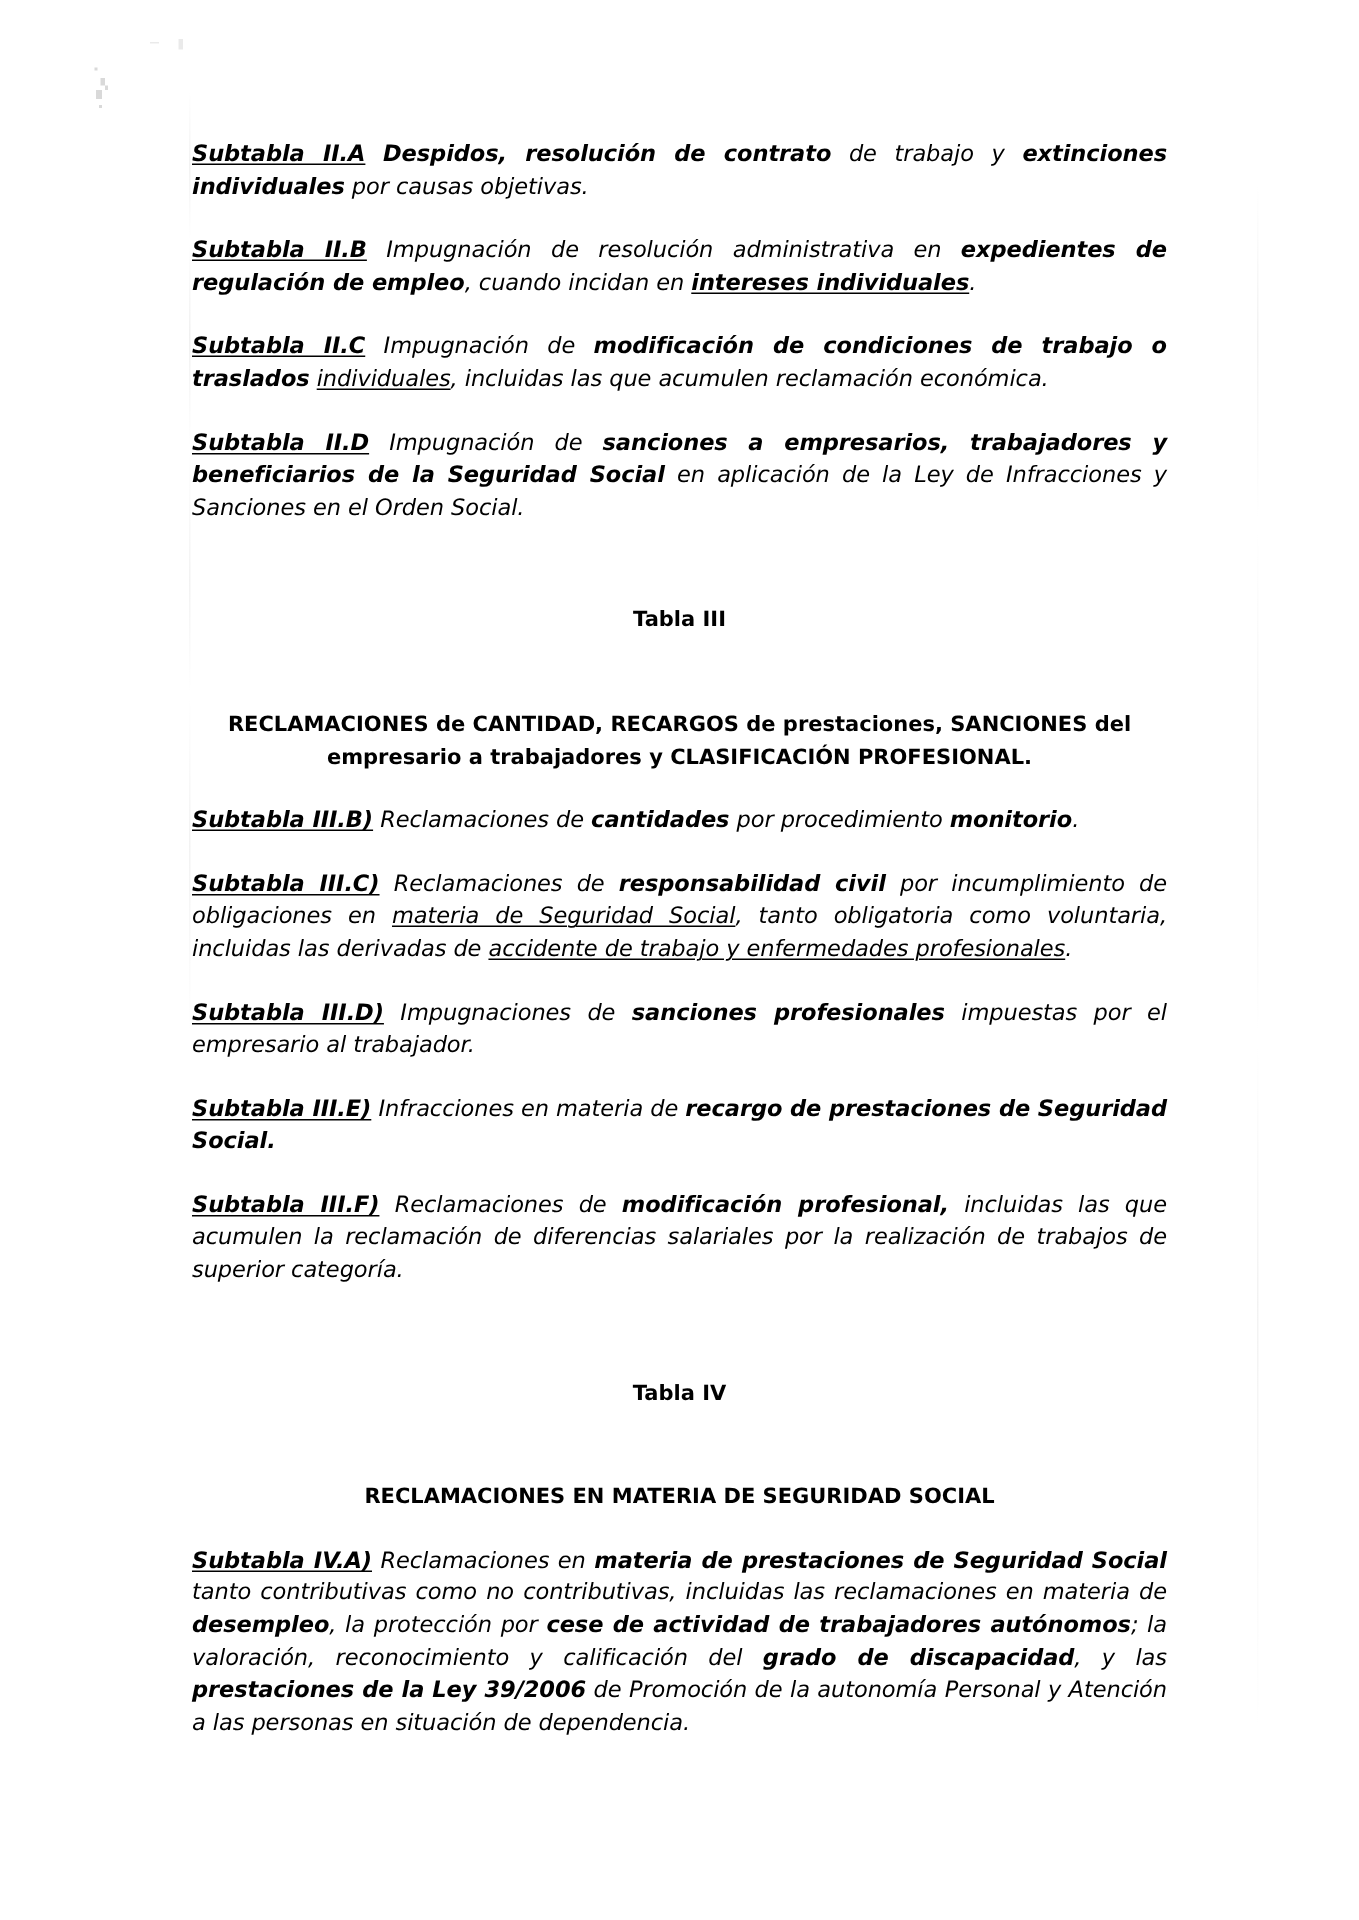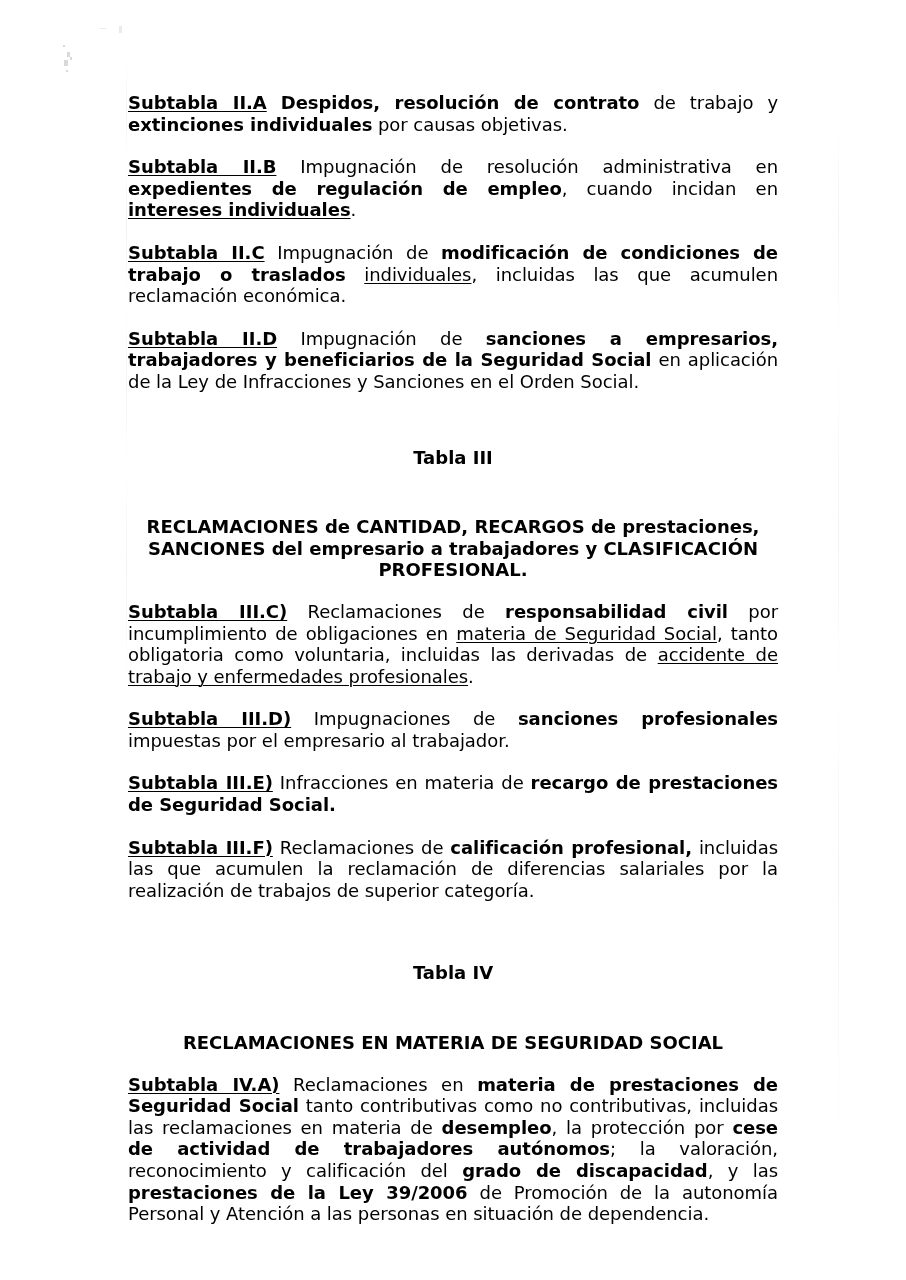--- a/index.html
+++ b/index.html
@@ -58,26 +58,27 @@
   
   #text-column {
     position: absolute;
     left: 128px;
     top: 92px;
     width: 650px;
   }
 
   p.para {
     margin: 0 0 21px 0;
-    font-size: 18px;
+    font-size: 15px;
     line-height: 21.6px;
     text-align: justify;
     text-justify: inter-word;
     hyphens: none;
     letter-spacing: -0.05px;
+    font-style: italic;
   }
   p.para:last-child { margin-bottom: 16px; }
 
   
   .lead {
     font-weight: bold;
     text-decoration: underline;
     text-underline-offset: 2px;
     text-decoration-thickness: 1px;
   }
@@ -87,21 +88,21 @@
   .u {
     text-decoration: underline;
     text-underline-offset: 2px;
     text-decoration-thickness: 1px;
   }
 
   
   .heading-block {
     margin: 0 0 20px 0;
     text-align: center;
-    font-size: 18px;
+    font-size: 14px;
     line-height: 21.6px;
   }
   .heading-label {
     display: block;
     font-weight: bold;
     margin-bottom: 1px;
   }
   .heading-title {
     display: block;
     font-weight: bold;
@@ -131,24 +132,25 @@
   <div id="text-column">
       <p class="para"><span class="lead">Subtabla II.A</span><span>  </span><span class="b">Despidos, resolución de contrato</span><span> de trabajo y </span><span class="b">extinciones individuales</span><span> por causas objetivas.</span></p>
       <p class="para"><span class="lead">Subtabla II.B</span><span>   Impugnación de resolución administrativa en </span><span class="b">expedientes de regulación de empleo</span><span>, cuando incidan en </span><span class="lead">intereses individuales</span><span>.</span></p>
       <p class="para"><span class="lead">Subtabla II.C</span><span> Impugnación de </span><span class="b">modificación de condiciones de trabajo o traslados</span><span> </span><span class="u">individuales</span><span>, incluidas las que acumulen reclamación económica.</span></p>
       <p class="para"><span class="lead">Subtabla II.D</span><span>  Impugnación de </span><span class="b">sanciones a empresarios, trabajadores y beneficiarios de la Seguridad Social</span><span> en aplicación de la Ley de Infracciones y Sanciones en el Orden Social.</span></p>
       <div class="gap-before-heading"></div>
       <div class="heading-block">
         <span class="heading-label">Tabla III</span>
         <span class="heading-title">RECLAMACIONES de CANTIDAD, RECARGOS de prestaciones, SANCIONES del empresario a trabajadores y CLASIFICACIÓN PROFESIONAL.</span>
       </div>
+      <p class="para"><span class="lead">Subtabla III.B)</span><span> Reclamaciones de </span><span class="b">cantidades</span><span> por procedimiento </span><span class="b">monitorio</span><span>.</span></p>
       <p class="para"><span class="lead">Subtabla III.C)</span><span> Reclamaciones de </span><span class="b">responsabilidad civil</span><span> por incumplimiento de obligaciones en </span><span class="u">materia de Seguridad Social</span><span>, tanto obligatoria como voluntaria, incluidas las derivadas de </span><span class="u">accidente de trabajo y enfermedades profesionales</span><span>.</span></p>
       <p class="para"><span class="lead">Subtabla III.D)</span><span> Impugnaciones de </span><span class="b">sanciones profesionales</span><span> impuestas por el empresario al trabajador.</span></p>
       <p class="para"><span class="lead">Subtabla III.E)</span><span> Infracciones en materia de </span><span class="b">recargo de prestaciones de Seguridad Social.</span></p>
-      <p class="para"><span class="lead">Subtabla III.F)</span><span> Reclamaciones de </span><span class="b">calificación profesional,</span><span> incluidas las que acumulen la reclamación de diferencias salariales por la realización de trabajos de superior categoría.</span></p>
+      <p class="para"><span class="lead">Subtabla III.F)</span><span> Reclamaciones de </span><span class="b">modificación profesional,</span><span> incluidas las que acumulen la reclamación de diferencias salariales por la realización de trabajos de superior categoría.</span></p>
       <div class="gap-before-heading-iv"></div>
       <div class="heading-block">
         <span class="heading-label">Tabla IV</span>
         <span class="heading-title">RECLAMACIONES EN MATERIA DE SEGURIDAD SOCIAL</span>
       </div>
       <p class="para"><span class="lead">Subtabla IV.A)</span><span> Reclamaciones en </span><span class="b">materia de prestaciones de Seguridad Social</span><span> tanto contributivas como no contributivas, incluidas las reclamaciones en materia de </span><span class="b">desempleo</span><span>, la protección por </span><span class="b">cese de actividad de trabajadores autónomos</span><span>; la valoración, reconocimiento y calificación del </span><span class="b">grado de discapacidad</span><span>, y las </span><span class="b">prestaciones de la Ley 39/2006</span><span> de Promoción de la autonomía Personal y Atención a las personas en situación de dependencia.</span></p>
     </div>
 
 </div>
 

